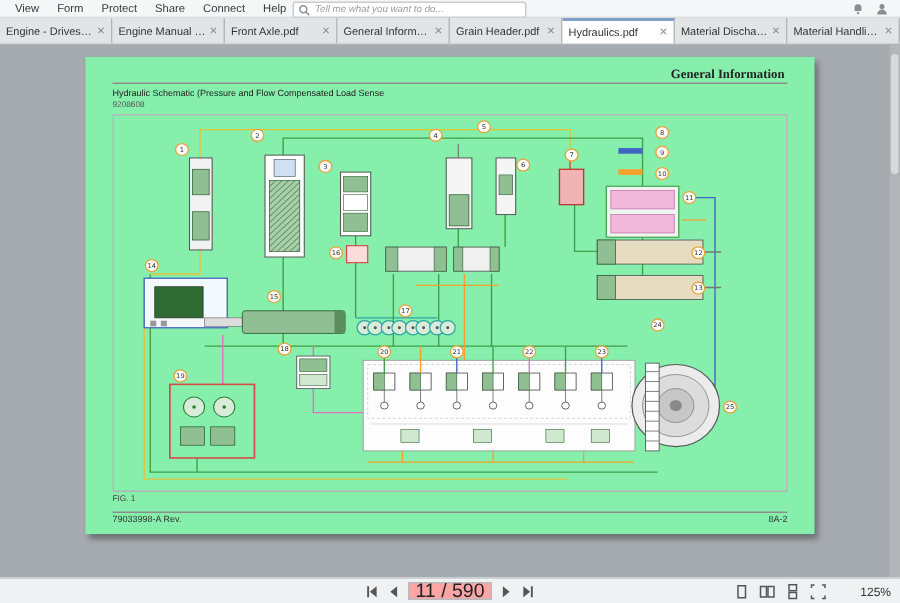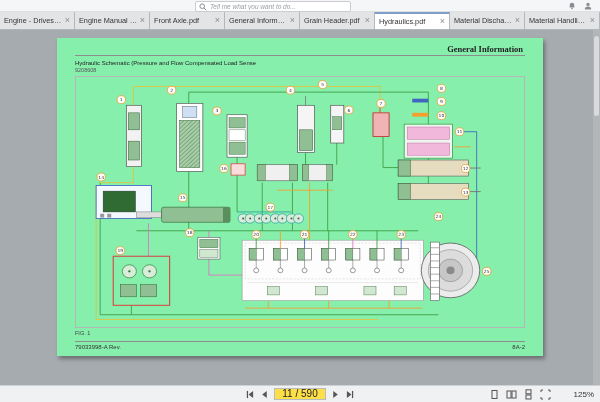--- a/index.html
+++ b/index.html
@@ -71,32 +71,40 @@
   .callout-num{font-size:4.5px;text-anchor:middle;fill:#333;font-family:"DejaVu Sans",sans-serif;}
 
   
   .statusbar{
     height:16px;flex:0 0 16px;background:#f0f1f2;border-top:1px solid #cfd2d4;
     display:flex;align-items:center;position:relative;font-size:8px;color:#333;
   }
   .nav-center{position:absolute;left:50%;transform:translateX(-50%);display:flex;align-items:center;gap:4px;}
   .nav-btn{display:flex;align-items:center;justify-content:center;width:11px;height:11px;}
   .page-box{
-    background:#fde047;border:1px solid #b9bcbf;height:10px;line-height:10px;
-    min-width:42px;text-align:center;padding:0 4px;font-size:10px;color:#222;
+    background:#fca5a5;border:1px solid #b9bcbf;height:10px;line-height:10px;
+    min-width:42px;text-align:center;padding:0 4px;font-size:13px;color:#222;
   }
   .right-tools{position:absolute;right:6px;display:flex;align-items:center;gap:6px;}
   .zoom-label{font-size:8px;color:#333;margin-left:17px;}
 </style>
 </head>
 <body>
 
 <div class="app">
 
   <div class="menubar">
+    <div class="menu-items" id="menu-items">
+        <span class="menu-item">View</span>
+        <span class="menu-item">Form</span>
+        <span class="menu-item">Protect</span>
+        <span class="menu-item">Share</span>
+        <span class="menu-item">Connect</span>
+        <span class="menu-item">Help</span>
+      </div>
     <div class="search-box">
       <svg width="8" height="8" viewBox="0 0 8 8">
         <circle cx="3.2" cy="3.2" r="2.3" fill="none" stroke="#8a8e93" stroke-width="1"></circle>
         <line x1="5" y1="5" x2="7.2" y2="7.2" stroke="#8a8e93" stroke-width="1"></line>
       </svg>
       <span class="search-text">Tell me what you want to do...</span>
     </div>
     <div class="menu-right">
       <svg width="8" height="8" viewBox="0 0 8 8">
         <path d="M4 0.8a2.3 2.3 0 0 1 2.3 2.3V5.4H1.7V3.1A2.3 2.3 0 0 1 4 0.8Z" fill="#8a8e93"></path>

